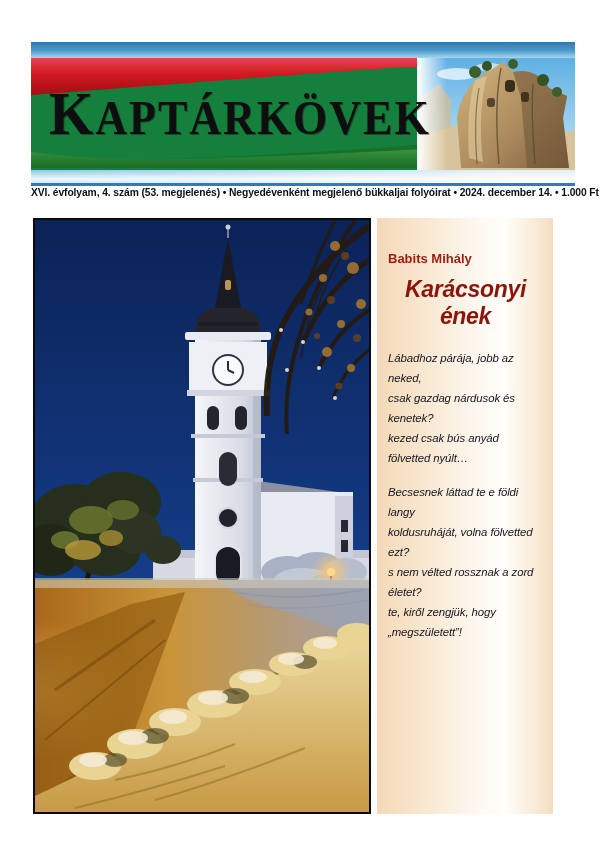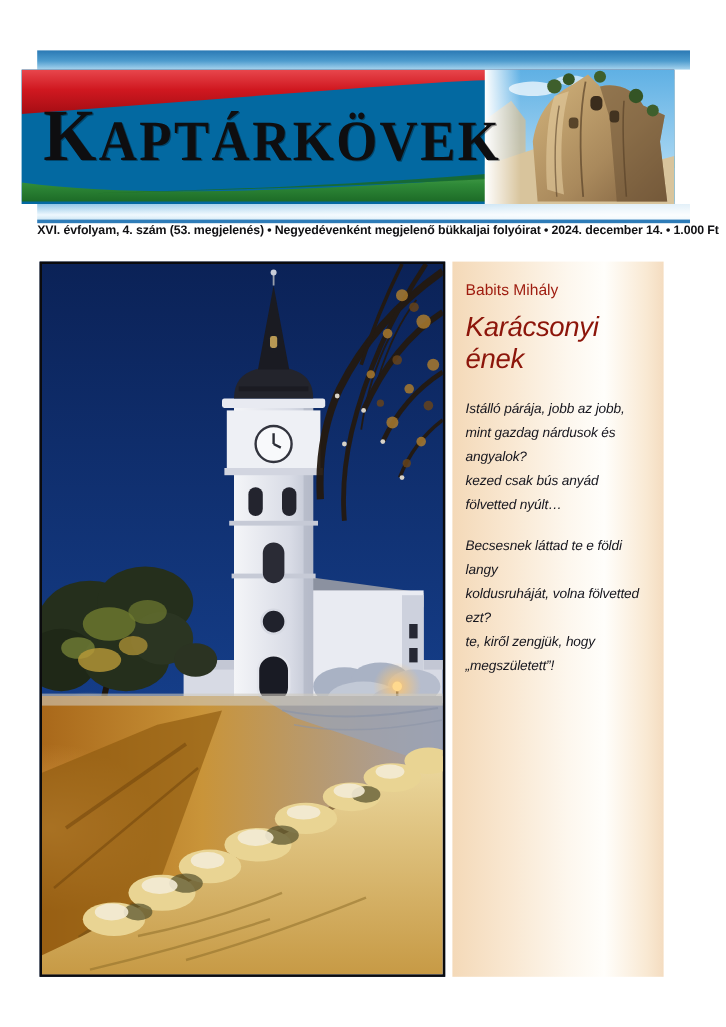--- a/index.html
+++ b/index.html
@@ -2,21 +2,21 @@
 <html lang="hu"><head>
 <meta charset="utf-8">
 <style>
   html,body{margin:0;padding:0;background:#ffffff;}
   .page{position:relative;width:605px;height:856px;background:#ffffff;overflow:hidden;
         font-family:"Liberation Sans",sans-serif;}
 
   
   .strip-top{position:absolute;left:31px;top:42px;width:544px;height:16px;
     background:linear-gradient(180deg,#2a79b4 0%,#4e9cce 55%,#a8d4ee 100%);}
-  .banner{position:absolute;left:18px;top:58px;width:544px;height:112px;background:#0369a1;overflow:hidden;}
+  .banner{position:absolute;left:31px;top:58px;width:544px;height:112px;background:#15803d;overflow:hidden;}
   .banner svg.waves{position:absolute;inset:0;width:100%;height:100%;}
   .logo{position:absolute;left:18px;top:22px;width:380px;
     font-family:"Liberation Serif",serif;font-weight:700;font-size:44px;line-height:1.1;
     color:#0e0e10;letter-spacing:2px;transform:scaleY(1.08);transform-origin:left top;
     text-shadow:1px 1px 0 rgba(0,0,0,.35);}
   .logo::first-letter{font-size:57px;}
   .banner-photo{position:absolute;right:0;top:0;width:158px;height:112px;}
   .banner-photo .fade{position:absolute;left:0;top:0;width:30px;height:100%;
     background:linear-gradient(90deg,#ffffff 0%,rgba(255,255,255,0) 100%);}
   .strip-bottom{position:absolute;left:31px;top:170px;width:544px;height:13px;
@@ -29,23 +29,23 @@
 
   
   .cover-photo{position:absolute;left:33px;top:218px;width:334px;height:592px;
     border:2px solid #0b0b0d;background:#0e2a5e;}
   .cover-photo svg{display:block;width:100%;height:100%;}
 
   
   .poem-col{position:absolute;left:377px;top:218px;width:176px;height:596px;box-sizing:border-box;
     padding:16px 10px 10px 11px;
     background:linear-gradient(90deg,#f4d9b8 0%,#f9e8d2 28%,#fdf7ee 55%,#fffefb 72%,#f9e9d3 92%,#f4dcc0 100%);}
-  .poem-author{color:#9e1b0e;font-weight:400;font-size:13px;margin:0 0 10px 0;}
-  .poem-title{color:#8c150a;font-weight:400;font-style:italic;font-size:23px;line-height:1.18;
-    margin:0 0 18px 0;letter-spacing:-0.3px;}
+  .poem-author{color:#9e1b0e;font-weight:700;font-size:13px;margin:17px 0 10px 0;}
+  .poem-title{color:#8c150a;font-weight:700;font-style:italic;font-size:23px;line-height:1.18;
+    text-align:center;margin:0 0 18px 0;letter-spacing:-0.3px;}
   .stanza{margin:0 0 14px 0;}
   .line{font-style:italic;font-size:11.4px;line-height:20px;color:#15151d;letter-spacing:-0.1px;}
 </style>
 </head>
 <body>
 
 <div class="page">
 
   <div class="strip-top"></div>
 
@@ -285,25 +285,26 @@
         <path d="M40 588 C90 576 140 562 190 546"></path>
       </g>
     </svg>
   </div>
 
   <div class="poem-col">
     <div class="poem-author">Babits Mihály</div>
     <div class="poem-title">Karácsonyi ének</div>
     <div>
         <div class="stanza">
-          <div class="line">Istálló párája, jobb az jobb,</div>
-          <div class="line">mint gazdag nárdusok és angyalok?</div>
+          <div class="line">Lábadhoz párája, jobb az neked,</div>
+          <div class="line">csak gazdag nárdusok és kenetek?</div>
           <div class="line">kezed csak bús anyád fölvetted nyúlt…</div>
         </div>
         <div class="stanza">
           <div class="line">Becsesnek láttad te e földi langy</div>
           <div class="line">koldusruháját, volna fölvetted ezt?</div>
+          <div class="line">s nem vélted rossznak a zord életet?</div>
           <div class="line">te, kiről zengjük, hogy „megszületett”!</div>
         </div>
       </div>
   </div>
 
 </div>
 
 </body></html>

